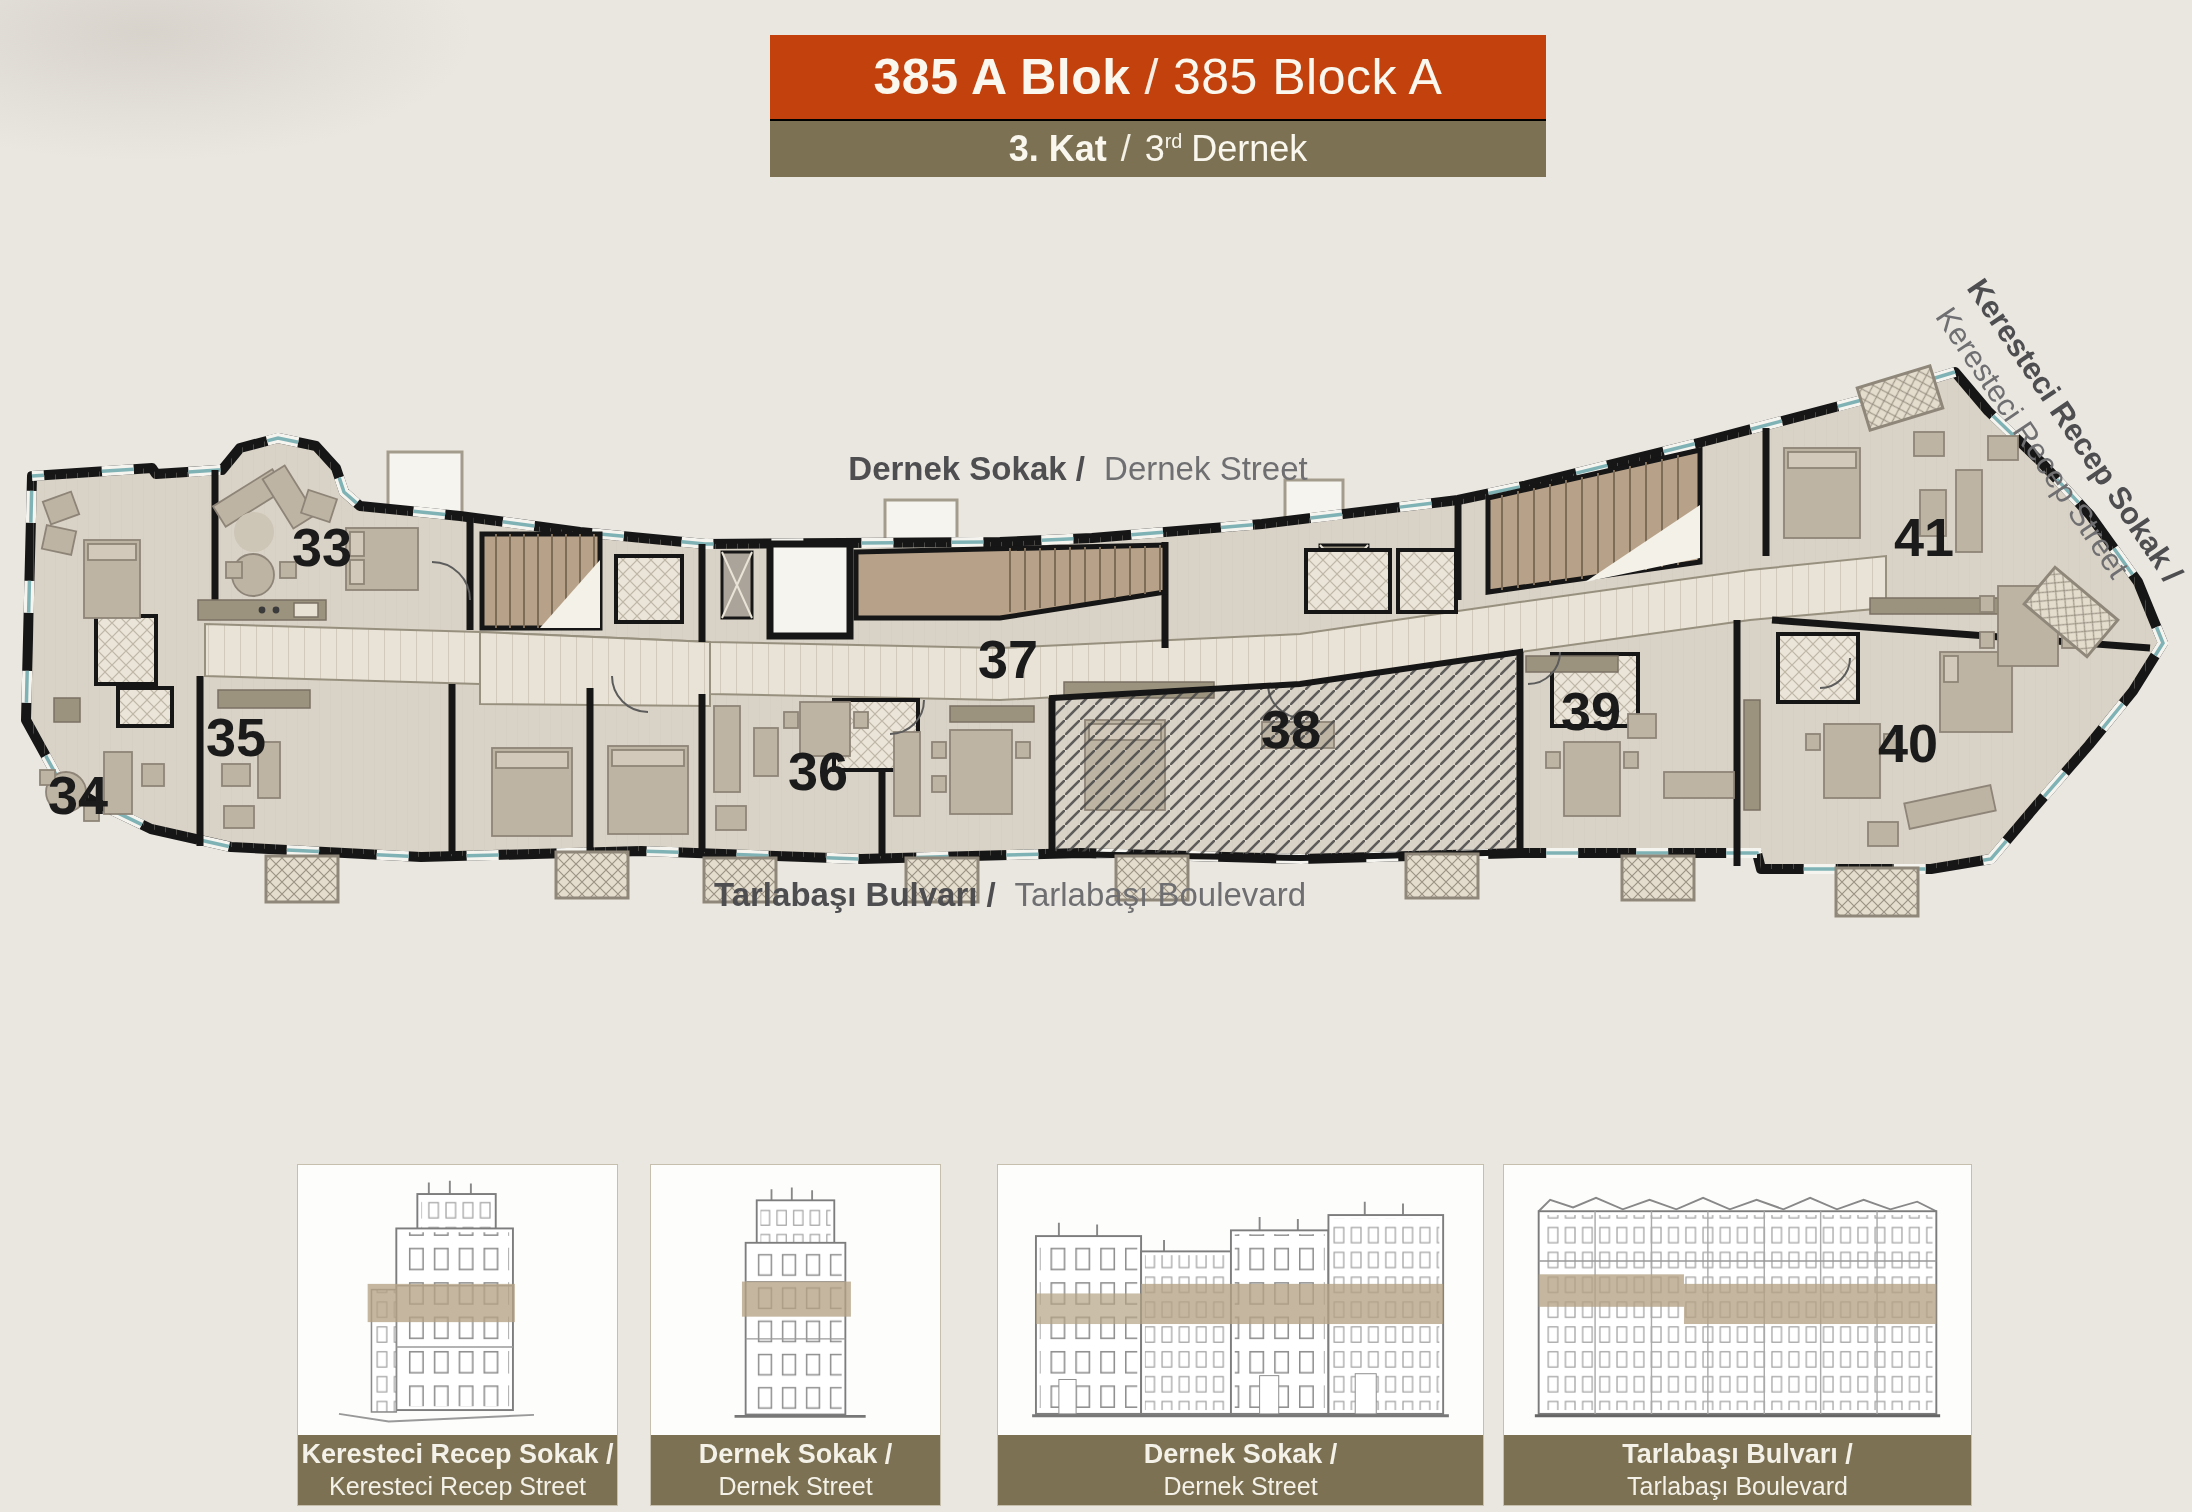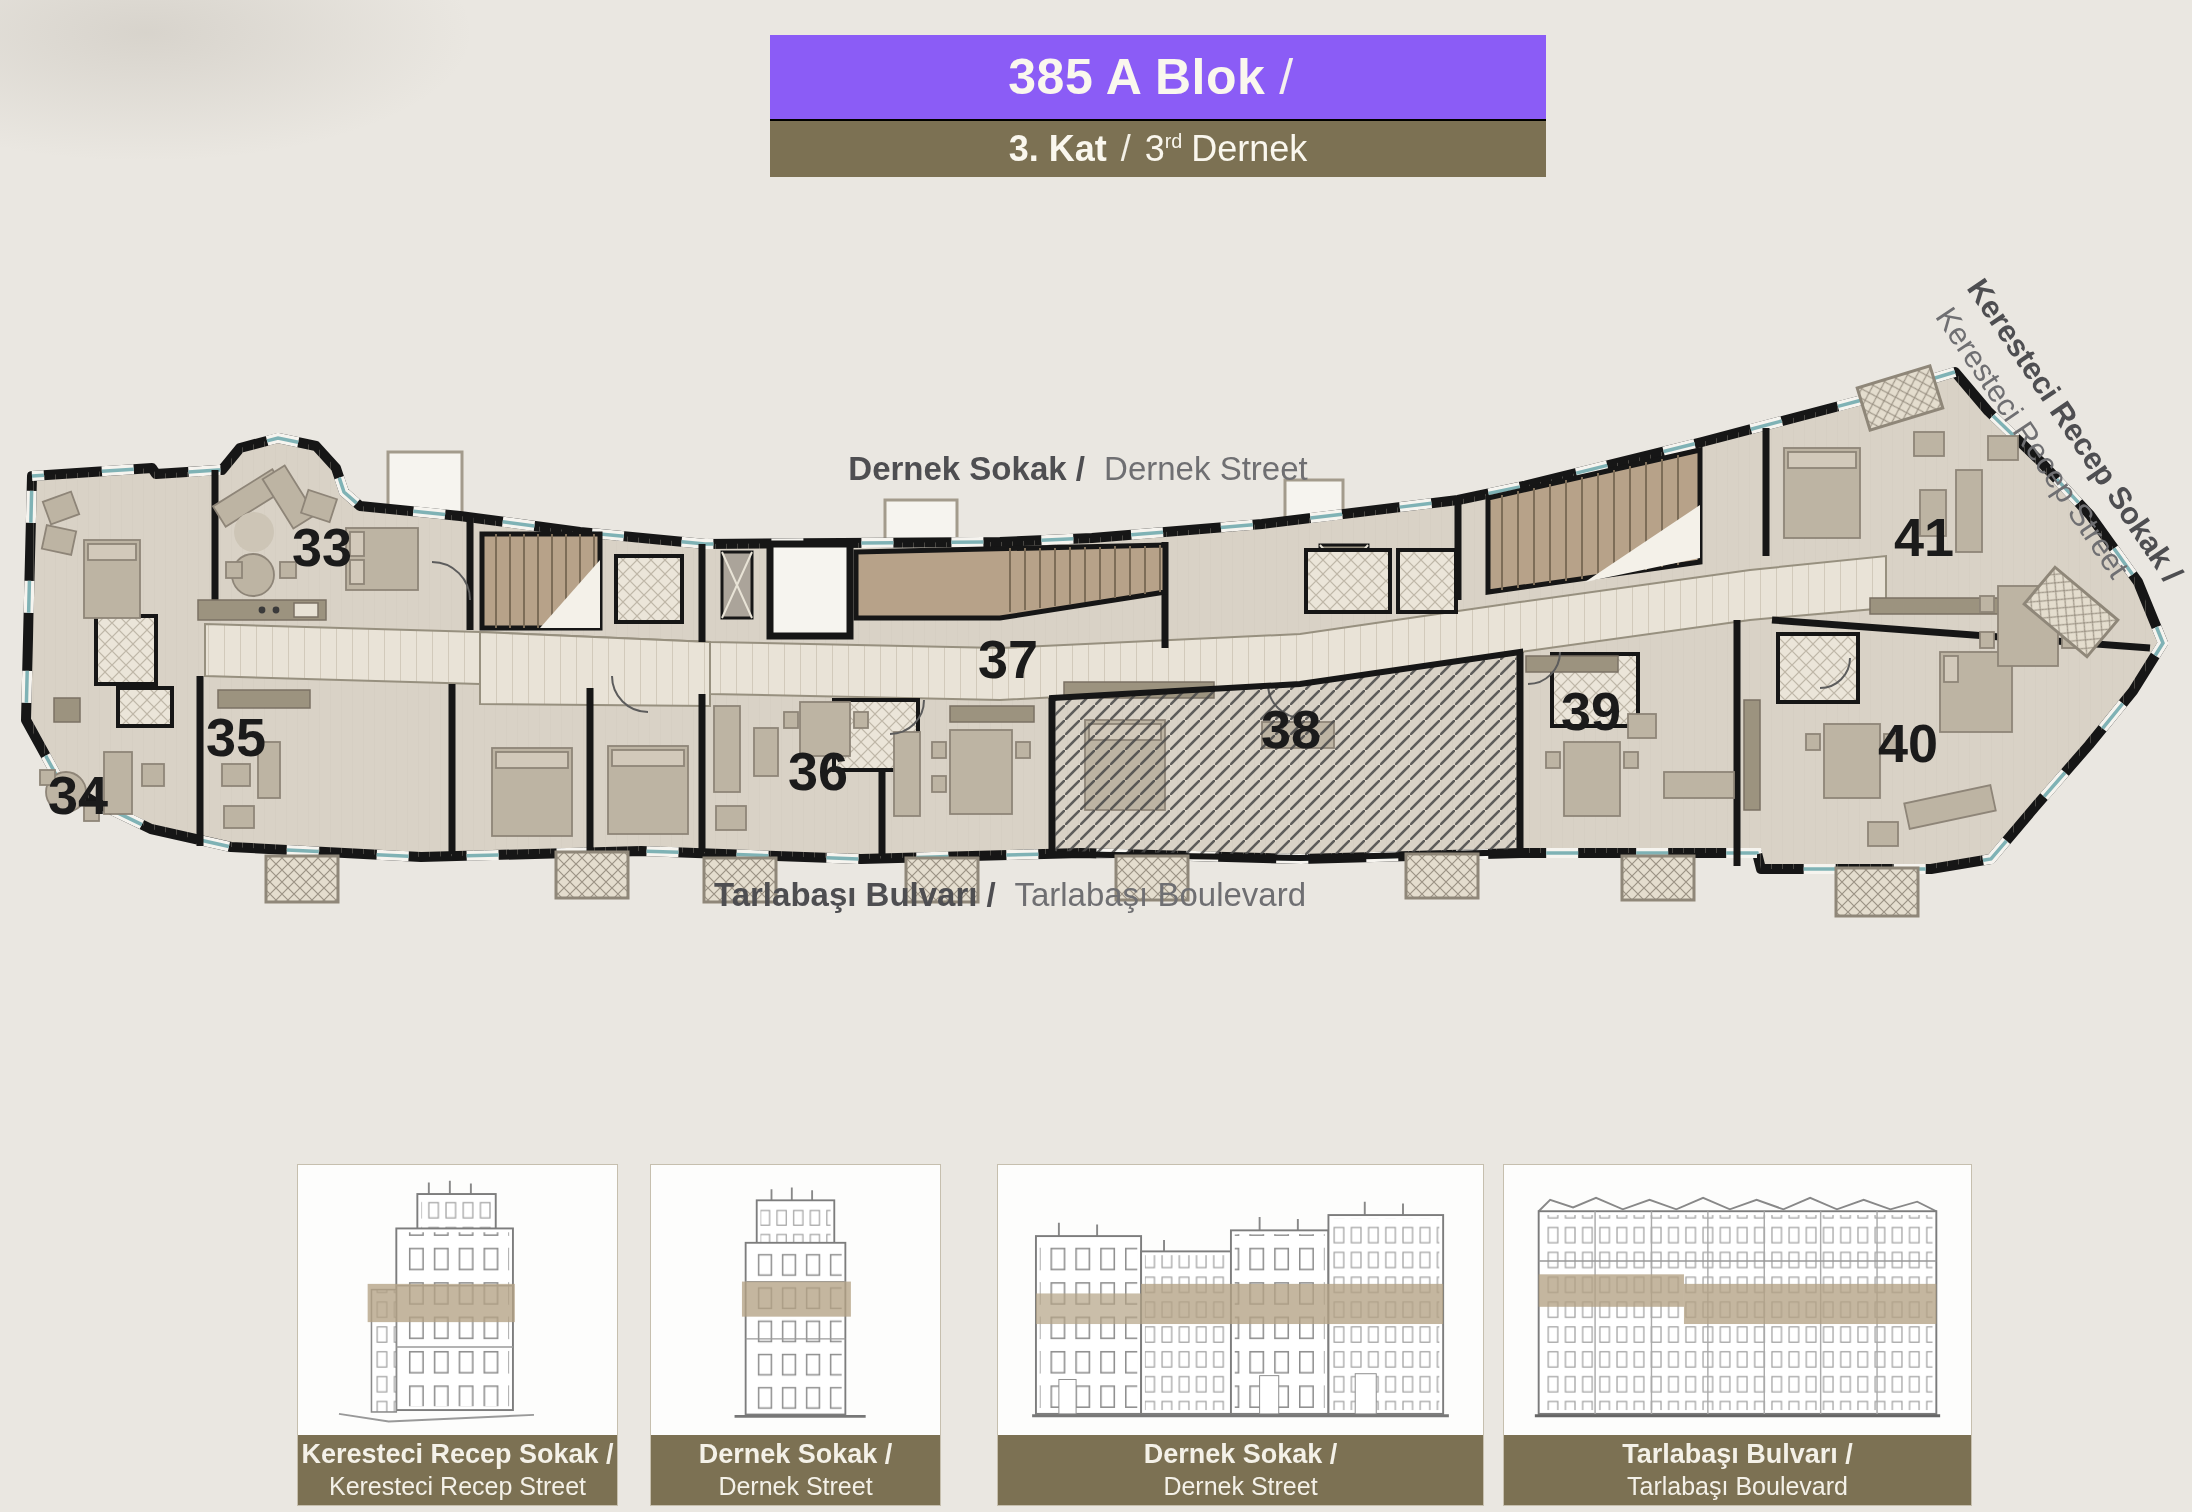--- a/index.html
+++ b/index.html
@@ -4,21 +4,21 @@
 <style>
   html,body{margin:0;padding:0;}
   .page{
     position:relative; width:2192px; height:1512px; overflow:hidden;
     background:#eae7e1; font-family:"Liberation Sans", sans-serif;
   }
   .smudge{position:absolute;left:0;top:0;width:520px;height:180px;
     background:radial-gradient(ellipse at 28% 18%, rgba(120,110,95,.16), transparent 62%);}
   
   .banner{position:absolute; left:770px; top:35px; width:776px;}
-  .banner-top{height:84px; background:#8b5cf6; display:flex; align-items:center; justify-content:center;
+  .banner-top{height:84px; background:#c2410c; display:flex; align-items:center; justify-content:center;
     color:#faf7ee; font-size:50px; letter-spacing:.5px;}
   .banner-bottom{height:56px; background:#7c7153; border-top:2px solid #000000;
     display:flex; align-items:center; justify-content:center; color:#faf7ee; font-size:36px;}
   .banner .b{font-weight:bold;}
   .banner .sep{margin:0 14px; font-weight:normal; opacity:.95;}
   .banner sup{font-size:.55em; line-height:0;}
   .banner .rest{margin-left:9px;}
   
   svg.plan{position:absolute; left:0; top:0;}
   svg text{font-family:"Liberation Sans", sans-serif;}
@@ -38,20 +38,21 @@
 </head>
 <body>
 
 <div class="page">
   <div class="smudge"></div>
 
   <div class="banner">
     <div class="banner-top">
       <span class="b">385 A Blok</span>
       <span class="sep">/</span>
+      <span>385 Block A</span>
     </div>
     <div class="banner-bottom">
       <span class="b">3. Kat</span>
       <span class="sep">/</span>
       <span><span>3</span><sup>rd</sup><span class="rest">Dernek</span></span>
     </div>
   </div>
 
   <svg class="plan" width="2192" height="1512" viewBox="0 0 2192 1512">
     <defs>

